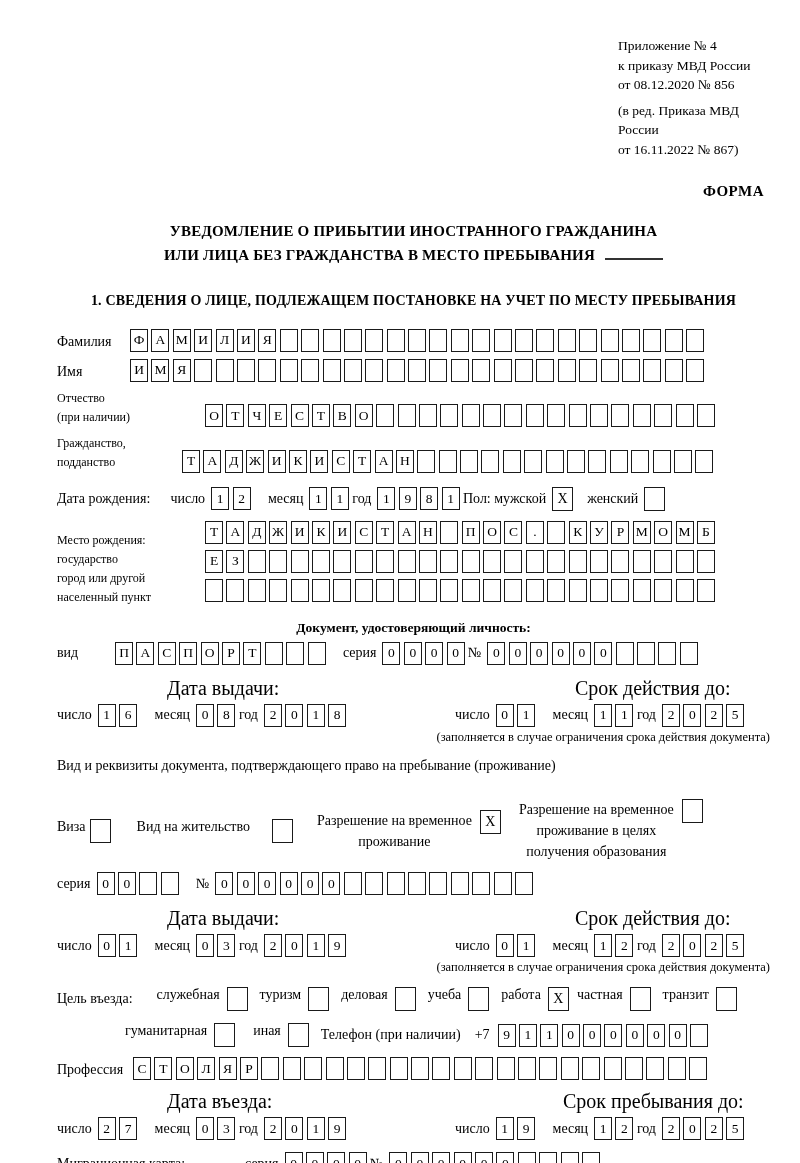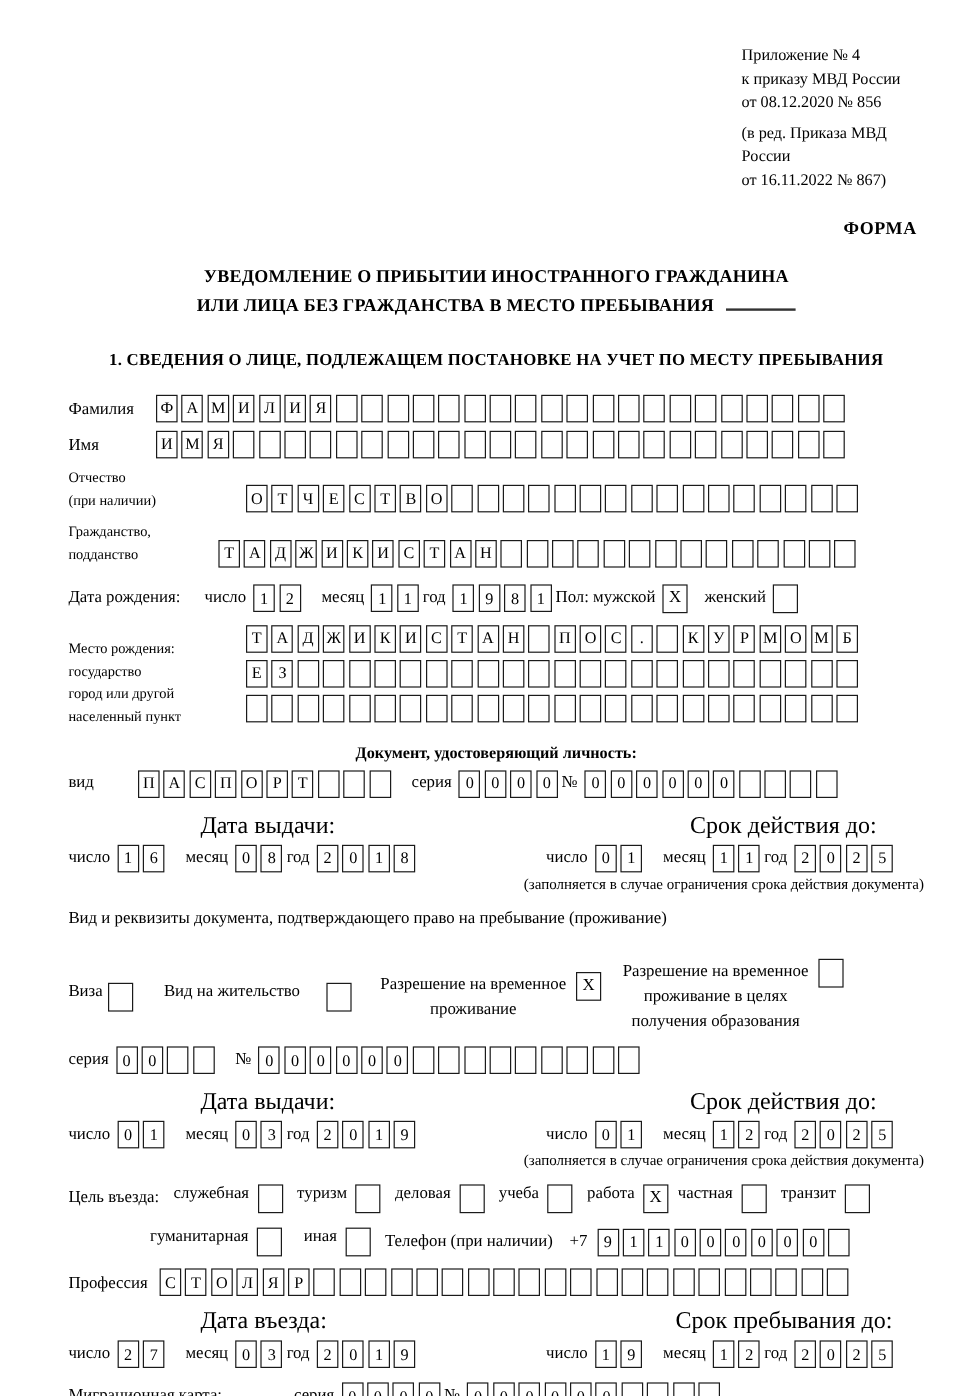--- a/index.html
+++ b/index.html
@@ -513,21 +513,21 @@
             <div class="cb">0</div>
             <div class="cb">2</div>
             <div class="cb">5</div>
           </div>
       </div>
     </div>
   </div>
   <div class="note">(заполняется в случае ограничения срока действия документа)</div>
 
   <div class="prow">
-    <span style="margin-right:12px;">Цель въезда:</span>
+    <span style="margin-right:24px;">Цель въезда:</span>
     <div class="pair">
       <span>служебная</span>
       <div class="box"></div>
     </div>
     <div class="pair">
       <span>туризм</span>
       <div class="box"></div>
     </div>
     <div class="pair">
       <span>деловая</span>

